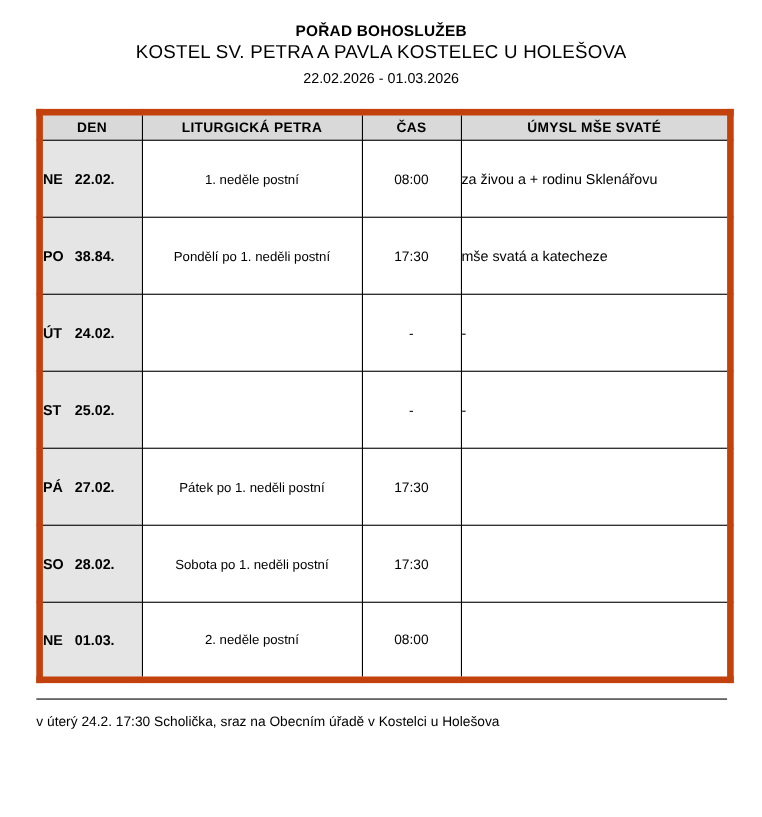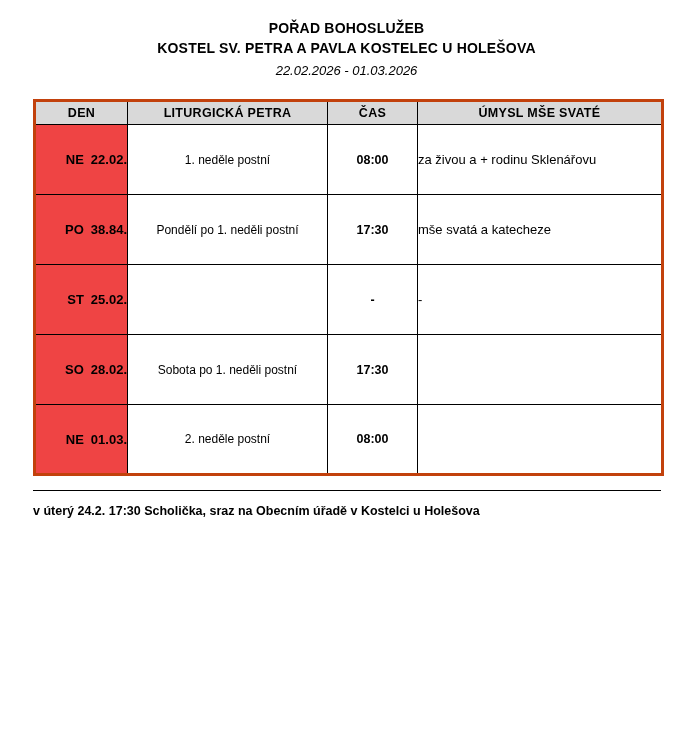--- a/index.html
+++ b/index.html
@@ -24,40 +24,39 @@
     text-align: center;
     padding-top: 18px;
   }
   .header .line1 {
     font-size: 14px;
     font-weight: bold;
     letter-spacing: 0.2px;
     line-height: 20px;
   }
   .header .line2 {
-    font-size: 14px;
-    font-weight: bold;
+    font-size: 17px;
+    font-weight: normal;
     letter-spacing: 0.2px;
     line-height: 20px;
   }
   .header .line3 {
     font-size: 13px;
     font-weight: normal;
     line-height: 20px;
     padding-top: 3px;
-    font-style: italic;
   }
   .table-wrap {
     margin: 18px 30px 0 33px;
   }
   table.schedule {
     border-collapse: collapse;
     width: 628px;
     table-layout: fixed;
-    border: 3px solid #c2410c;
+    border: 6px solid #c2410c;
   }
   table.schedule th,
   table.schedule td {
     border: 1px solid #000000;
     padding: 0;
   }
   table.schedule thead th {
     background: #d9d9d9;
     font-size: 12.5px;
     font-weight: bold;
@@ -67,60 +66,58 @@
   }
   col.c-day { width: 93px; }
   col.c-lit { width: 200px; }
   col.c-time { width: 90px; }
   col.c-int { width: 245px; }
 
   table.schedule tbody tr {
     height: 70px;
   }
   td.day-cell {
-    background: #ef4444;
+    background: #e5e5e5;
     font-size: 13px;
     font-weight: bold;
-    text-align: right;
+    text-align: left;
     padding-left: 8px;
     white-space: nowrap;
   }
   td.day-cell .dow {
     display: inline-block;
     min-width: 22px;
   }
   td.day-cell .date {
     display: inline-block;
     padding-left: 7px;
   }
   td.lit-cell {
     font-size: 12px;
     text-align: center;
     padding: 0 4px;
   }
   td.time-cell {
     font-size: 12.5px;
     text-align: center;
-    font-weight: bold;
   }
   td.intent-cell {
     font-size: 13px;
     text-align: left;
     padding: 0 6px;
   }
   .footnote-wrap {
     margin: 14px 30px 0 33px;
     width: 628px;
     border-top: 1px solid #000000;
     padding-top: 12px;
   }
   .footnote {
     font-size: 12.5px;
     line-height: 16px;
-    font-weight: bold;
   }
 </style>
 </head>
 <body>
 
 <div class="page">
 
   <div class="header">
     <div class="line1">POŘAD BOHOSLUŽEB</div>
     <div class="line2">KOSTEL SV. PETRA A PAVLA KOSTELEC U HOLEŠOVA</div>
@@ -155,28 +152,44 @@
         <tr>
           <td class="day-cell">
             <span class="dow">PO</span><span class="date">38.84.</span>
           </td>
           <td class="lit-cell">Pondělí po 1. neděli postní</td>
           <td class="time-cell">17:30</td>
           <td class="intent-cell">mše svatá a katecheze</td>
         </tr>
         <tr>
           <td class="day-cell">
-            <span class="dow">ST</span><span class="date">25.02.</span>
+            <span class="dow">ÚT</span><span class="date">24.02.</span>
           </td>
           <td class="lit-cell"></td>
           <td class="time-cell">-</td>
           <td class="intent-cell">-</td>
         </tr>
         <tr>
           <td class="day-cell">
+            <span class="dow">ST</span><span class="date">25.02.</span>
+          </td>
+          <td class="lit-cell"></td>
+          <td class="time-cell">-</td>
+          <td class="intent-cell">-</td>
+        </tr>
+        <tr>
+          <td class="day-cell">
+            <span class="dow">PÁ</span><span class="date">27.02.</span>
+          </td>
+          <td class="lit-cell">Pátek po 1. neděli postní</td>
+          <td class="time-cell">17:30</td>
+          <td class="intent-cell"></td>
+        </tr>
+        <tr>
+          <td class="day-cell">
             <span class="dow">SO</span><span class="date">28.02.</span>
           </td>
           <td class="lit-cell">Sobota po 1. neděli postní</td>
           <td class="time-cell">17:30</td>
           <td class="intent-cell"></td>
         </tr>
         <tr>
           <td class="day-cell">
             <span class="dow">NE</span><span class="date">01.03.</span>
           </td>

